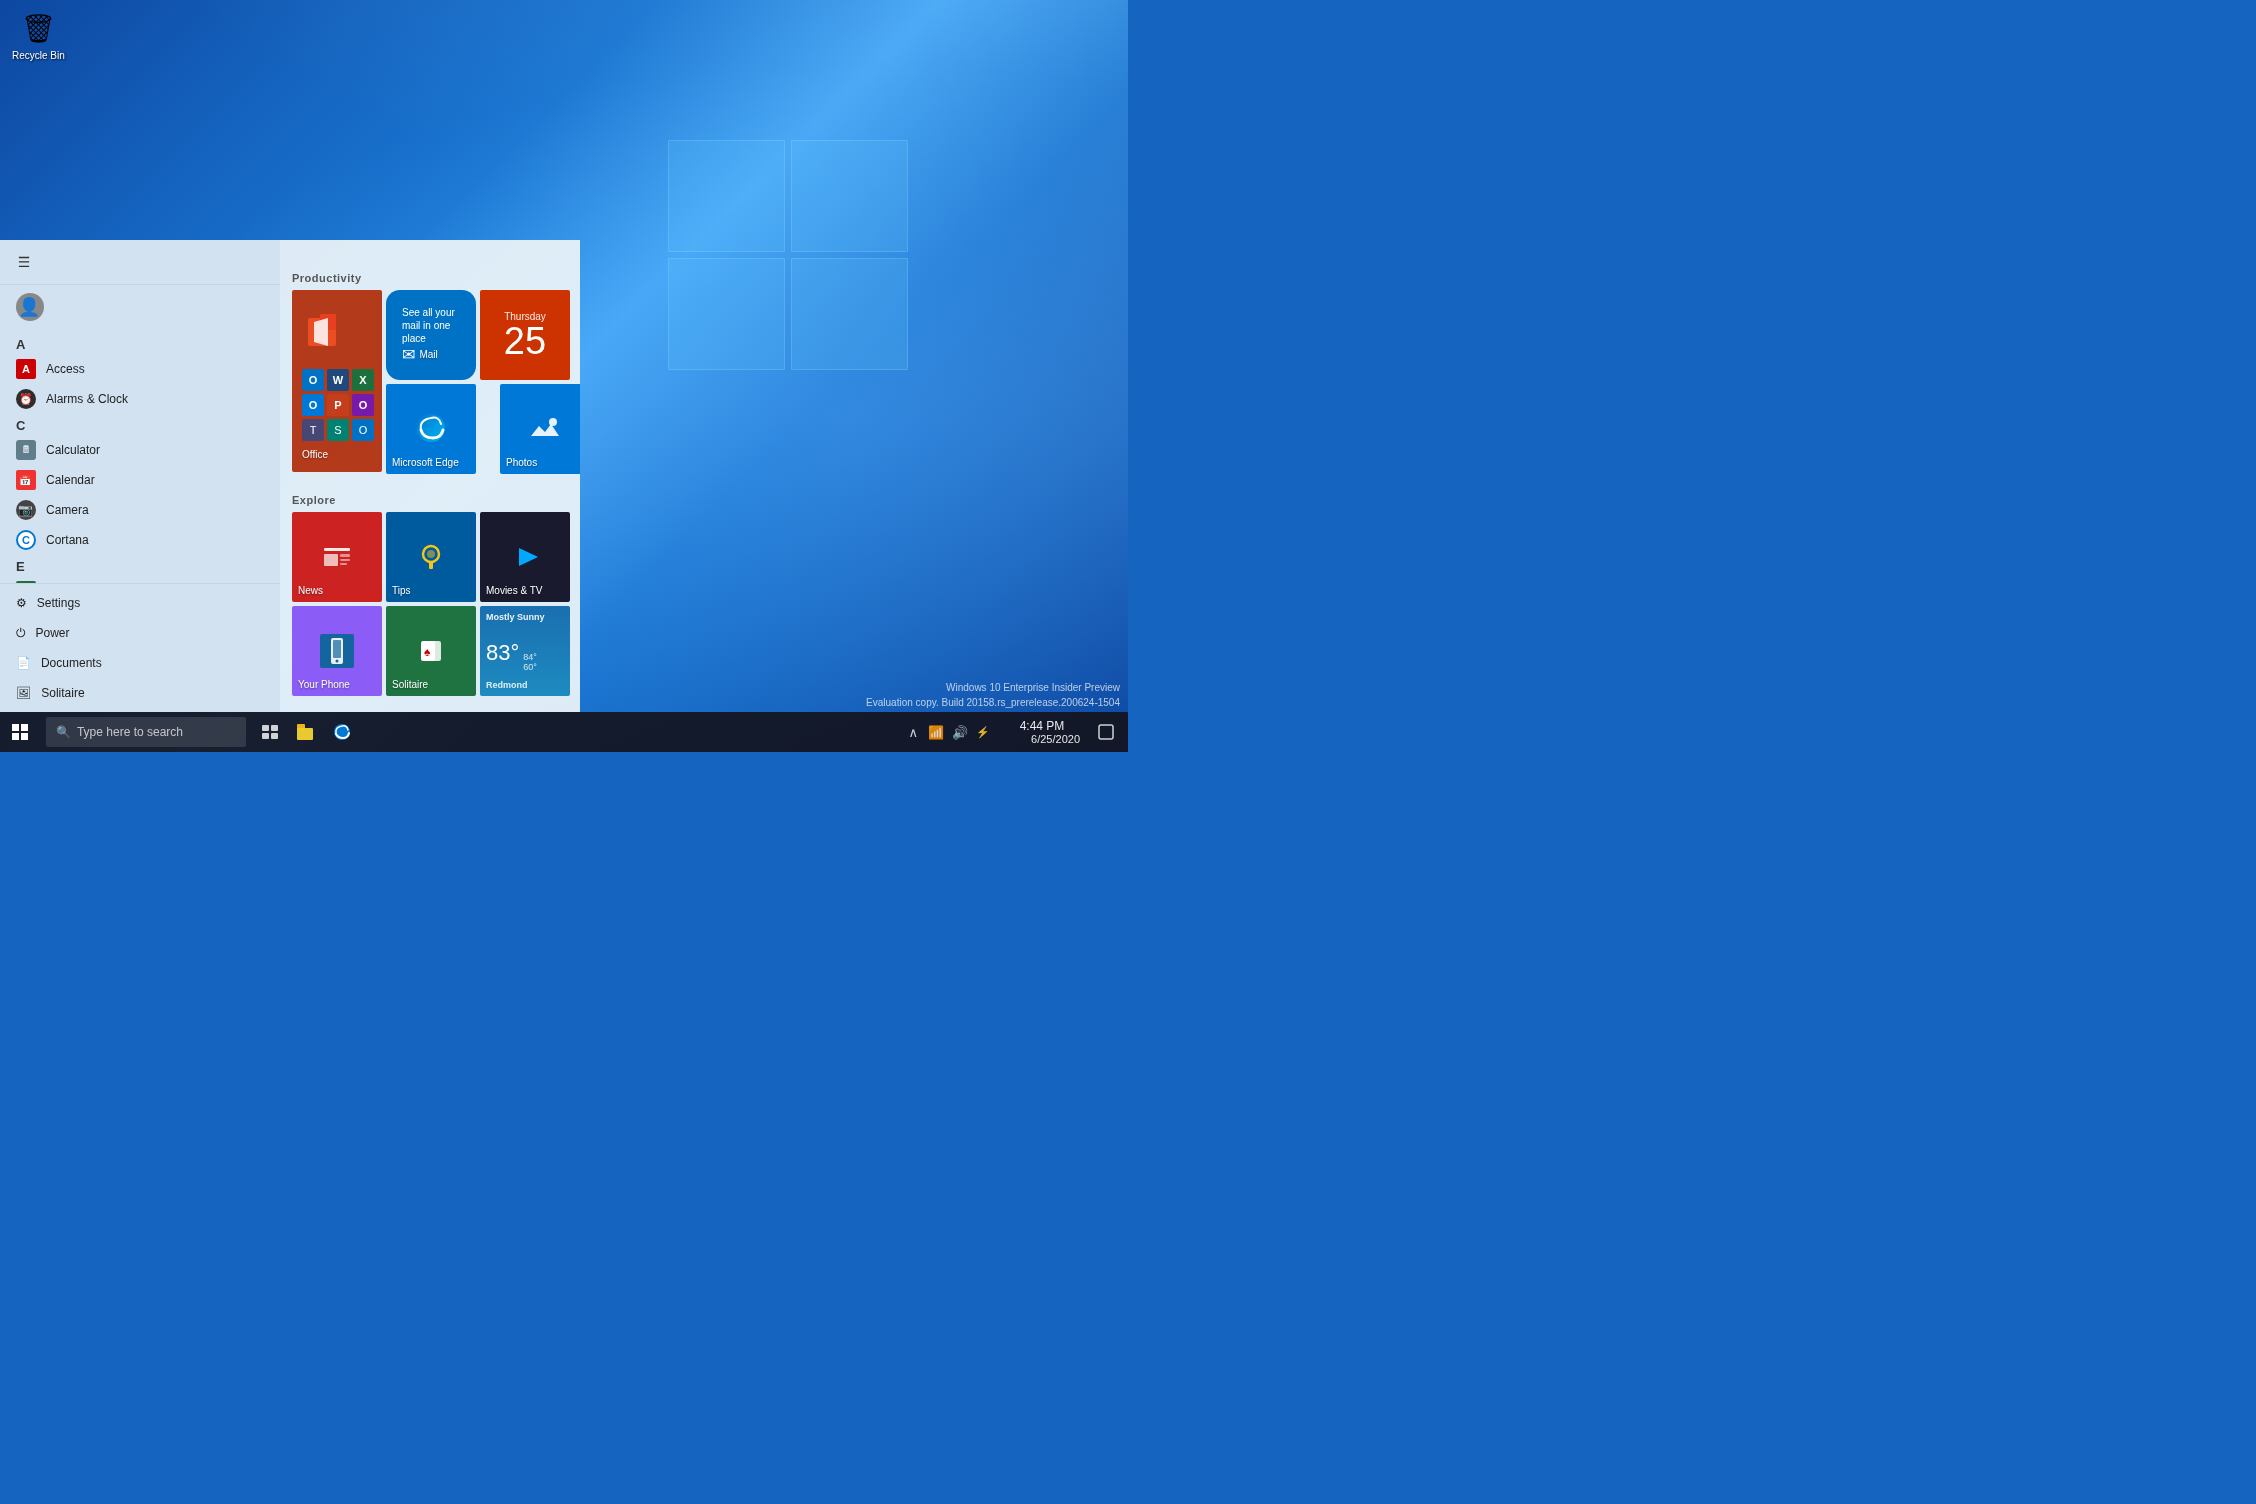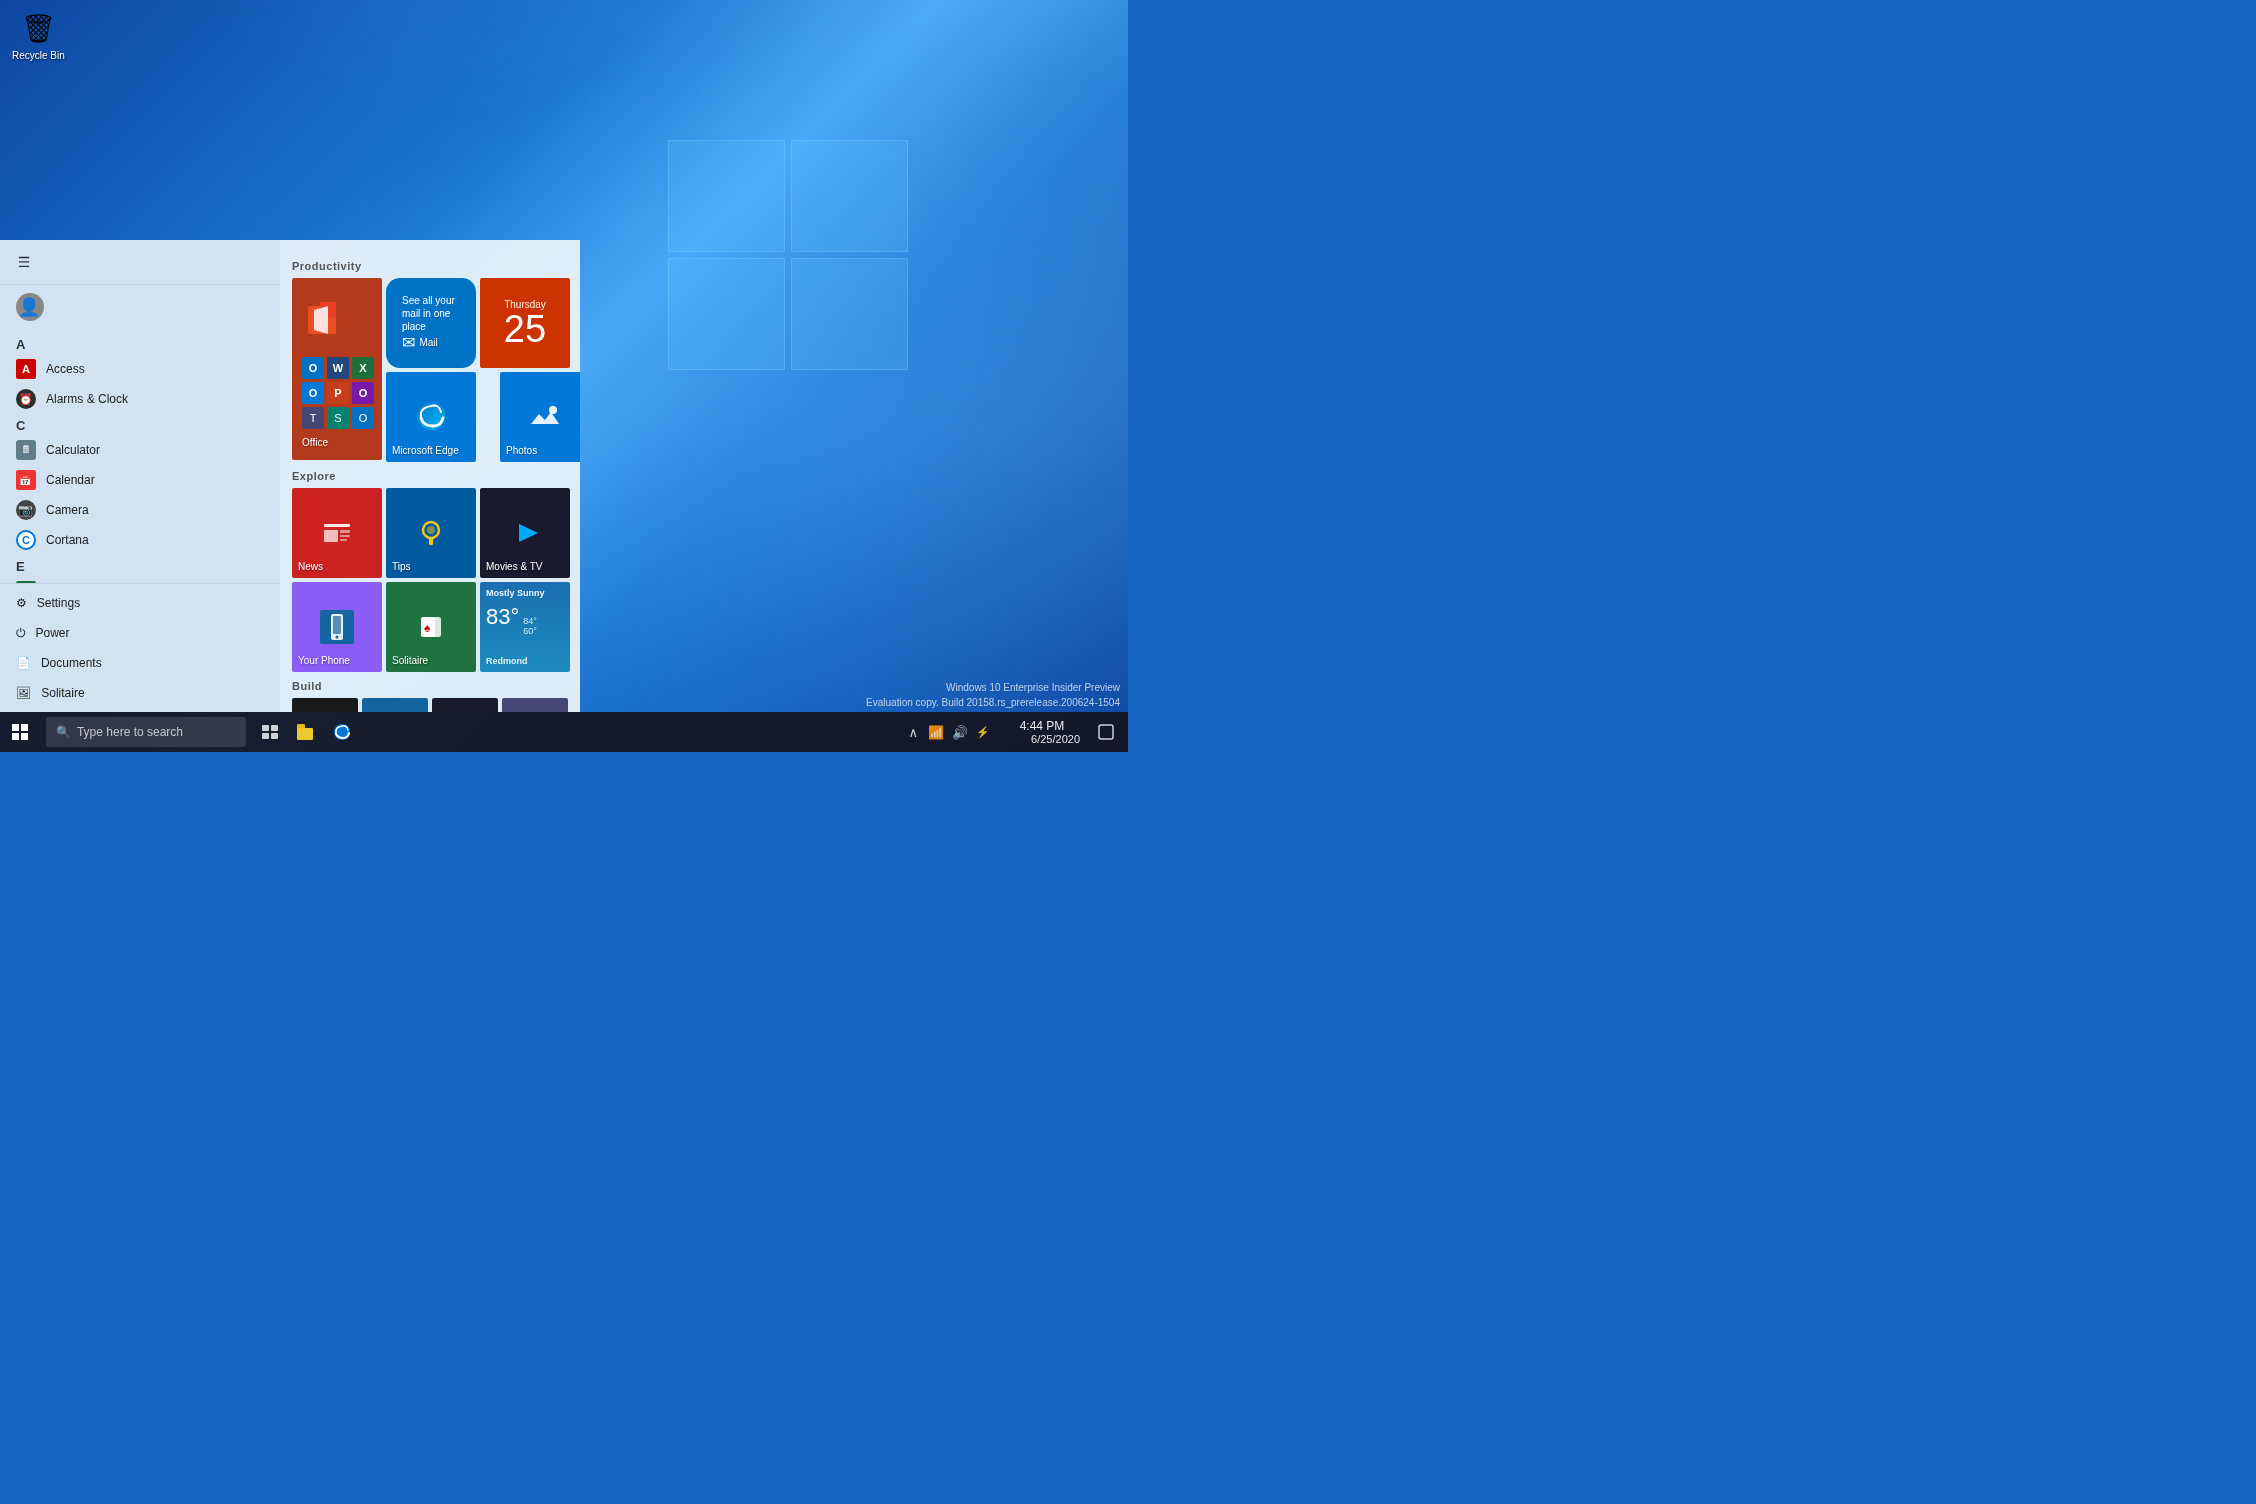--- a/index.html
+++ b/index.html
@@ -289,21 +289,21 @@
       padding: 12px 12px 8px 12px;
       overflow-y: auto;
     }
     .start-right::-webkit-scrollbar { width: 4px; }
 
     .tiles-section-label {
       font-size: 11px;
       font-weight: 600;
       color: #555;
       margin-bottom: 6px;
-      margin-top: 8px;
+      margin-top: 20px;
       letter-spacing: 0.5px;
       text-transform: none;
     }
 
     .tiles-grid {
       display: grid;
       grid-template-columns: repeat(3, 1fr);
       gap: 4px;
       margin-bottom: 8px;
     }
@@ -382,21 +382,21 @@
 
     
     .tile-weather-content {
       display: flex;
       flex-direction: column;
       padding: 6px;
       width: 100%;
       height: 100%;
       background: linear-gradient(180deg, #1a6fb0 0%, #1d8bc0 100%);
     }
-    .tile-weather-condition { font-size: 9px; color: rgba(255,255,255,0.9); font-weight: 600; margin-bottom: 6px; }
+    .tile-weather-condition { font-size: 9px; color: rgba(255,255,255,0.9); font-weight: 600; margin-bottom: 18px; }
     .tile-weather-temp { font-size: 22px; color: white; font-weight: 400; }
     .tile-weather-hilo { font-size: 9px; color: rgba(255,255,255,0.8); }
     .tile-weather-city { font-size: 9px; color: rgba(255,255,255,0.85); margin-top: auto; font-weight: 600; }
 
     
     .office-icons-grid {
       display: grid;
       grid-template-columns: 1fr 1fr 1fr;
       gap: 3px;
       margin-top: 4px;

